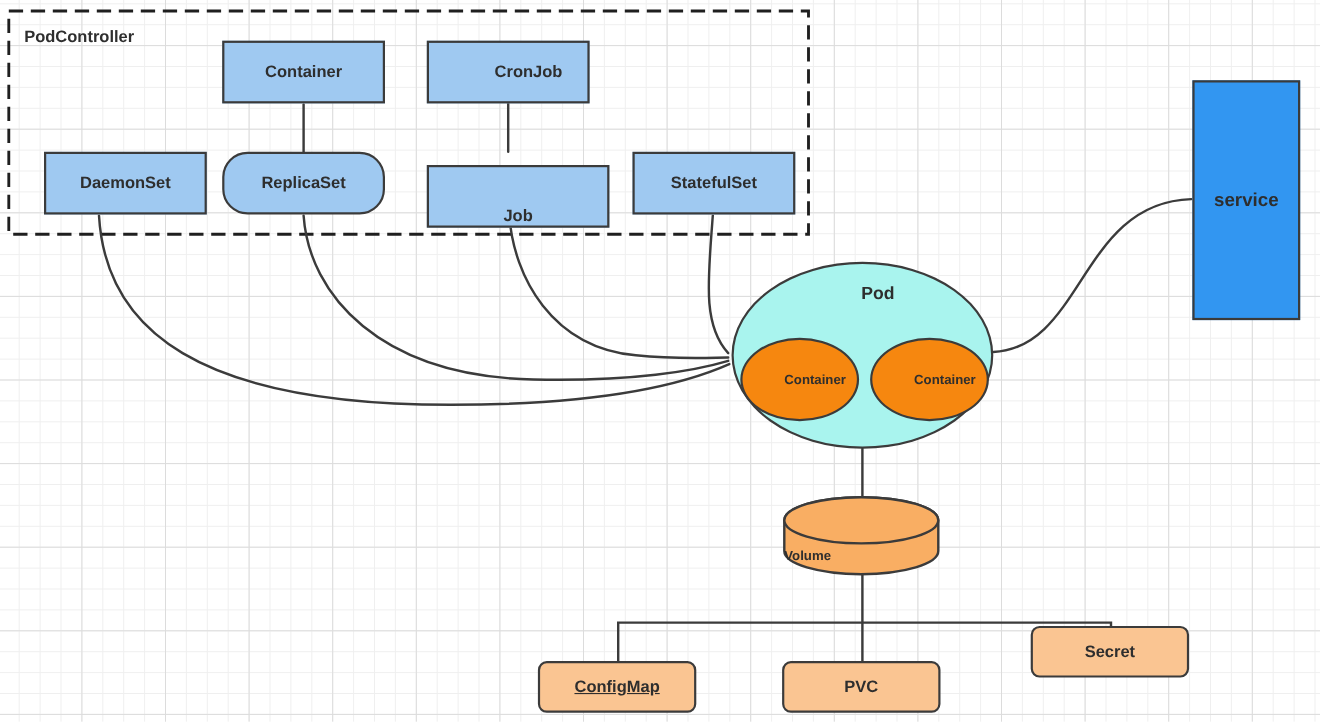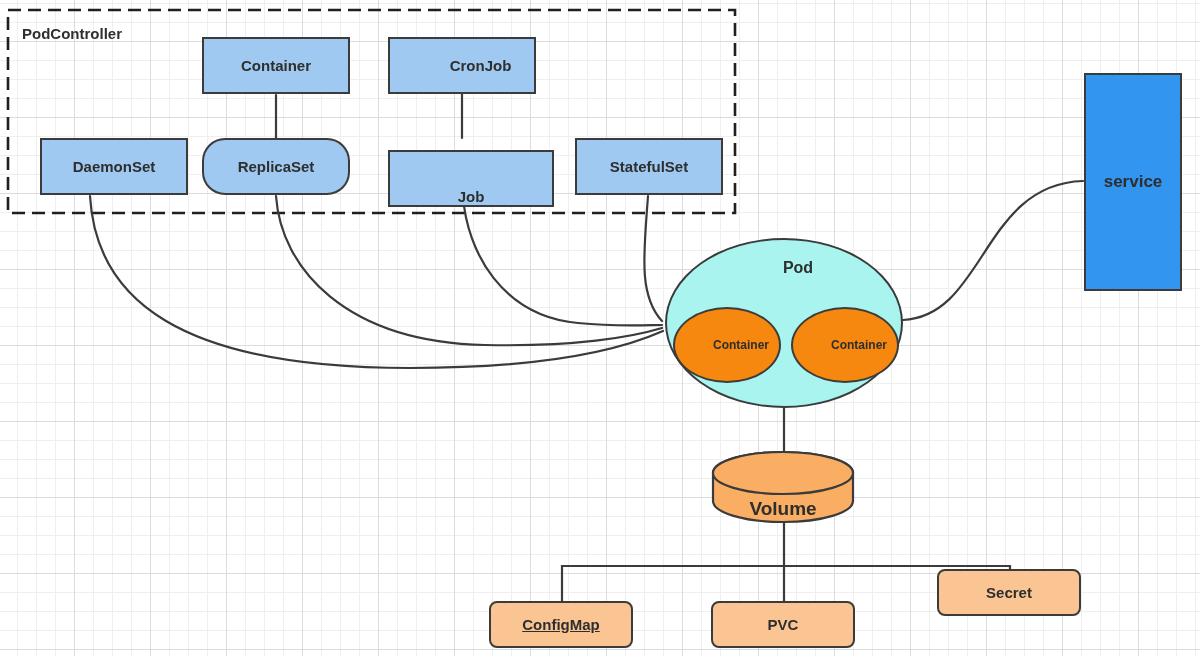--- a/index.html
+++ b/index.html
@@ -88,21 +88,21 @@
     font-size: 12px;
   }
   .label {
     position: absolute;
     color: var(--text, #2e2e2e);
     font-weight: bold;
   }
   .group-label { left: 22px; top: 25px; font-size: 15px; }
   .volume-label {
     left: 713px; top: 498px; width: 140px;
-    text-align: center; font-size: 19px;
+    text-align: left; font-size: 12px;
   }
 
   
   #n-deployment { left: 202px; top: 37px; }
   #n-cronjob    { left: 388px; top: 37px; padding-left: 37px; }
   #n-daemonset  { left: 16px;  top: 138px; margin-left: 24px; }
   #n-replicaset { left: 202px; top: 138px; border-radius: 23px; }
   #n-job        { left: 388px; top: 150px; width: 166px; align-items: flex-end; }
   #n-statefulset{ left: 575px; top: 138px; }
   #n-service    { left: 1084px; top: 73px; }

